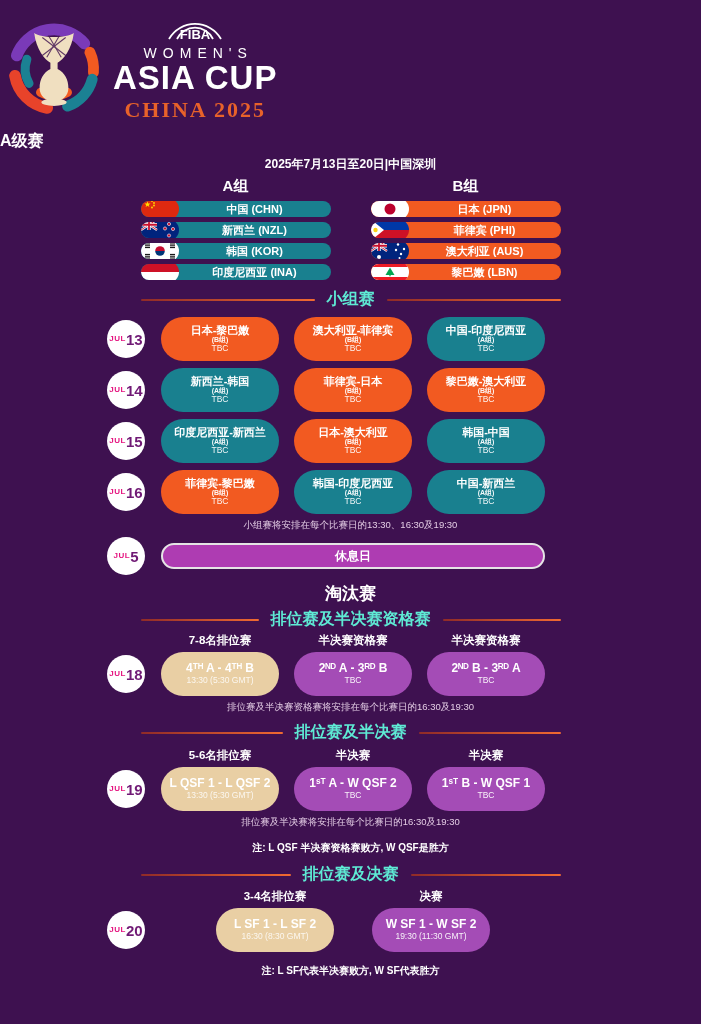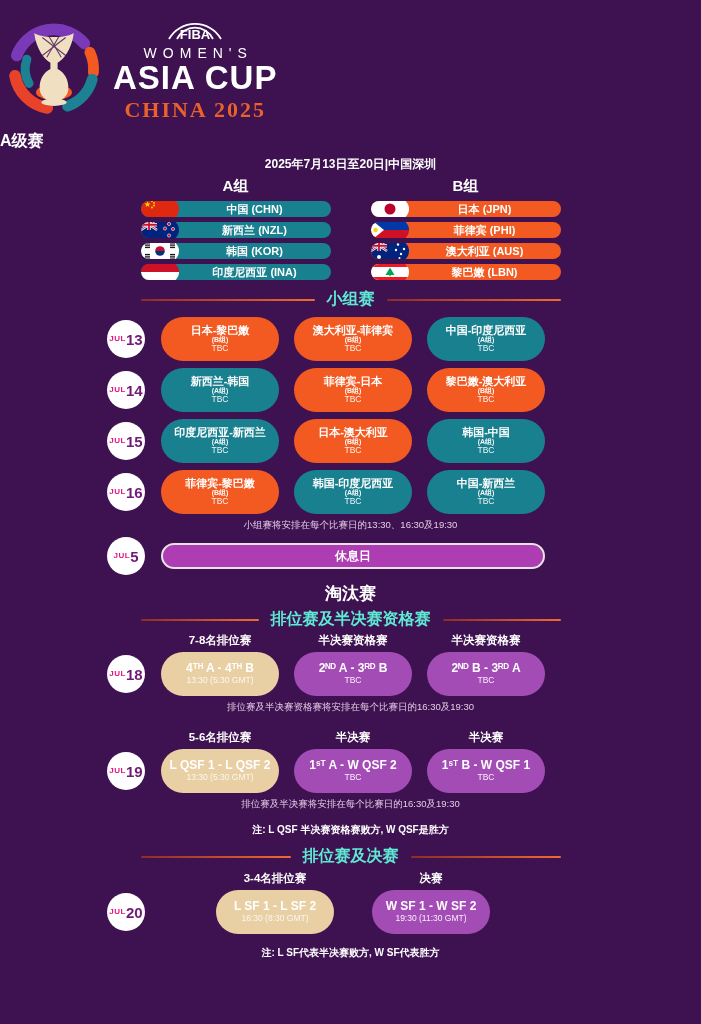--- a/index.html
+++ b/index.html
@@ -331,21 +331,26 @@
       <div class="m-label">2ᴺᴰ A - 3ᴿᴰ B</div>
       <div class="m-time">TBC</div>
     </div>
     <div class="match" data-color="purple">
       <div class="m-label">2ᴺᴰ B - 3ᴿᴰ A</div>
       <div class="m-time">TBC</div>
     </div>
   </div>
   <div class="note">排位赛及半决赛资格赛将安排在每个比赛日的16:30及19:30</div>
 
-  <div class="grid heads" style="margin-top:16px">
+  <div class="stage-title" style="margin-top:8px">
+    <span class="line"></span>
+    <span class="t">排位赛及半决赛</span>
+    <span class="line"></span>
+  </div>
+  <div class="grid heads" style="margin-top:5px">
     <div></div>
     <div class="col-head">5-6名排位赛</div>
     <div class="col-head">半决赛</div>
     <div class="col-head">半决赛</div>
   </div>
   <div class="grid" style="margin-top:4px">
     <div class="date-badge">
       <div class="d-month">JUL</div>
       <div class="d-day">19</div>
     </div>

